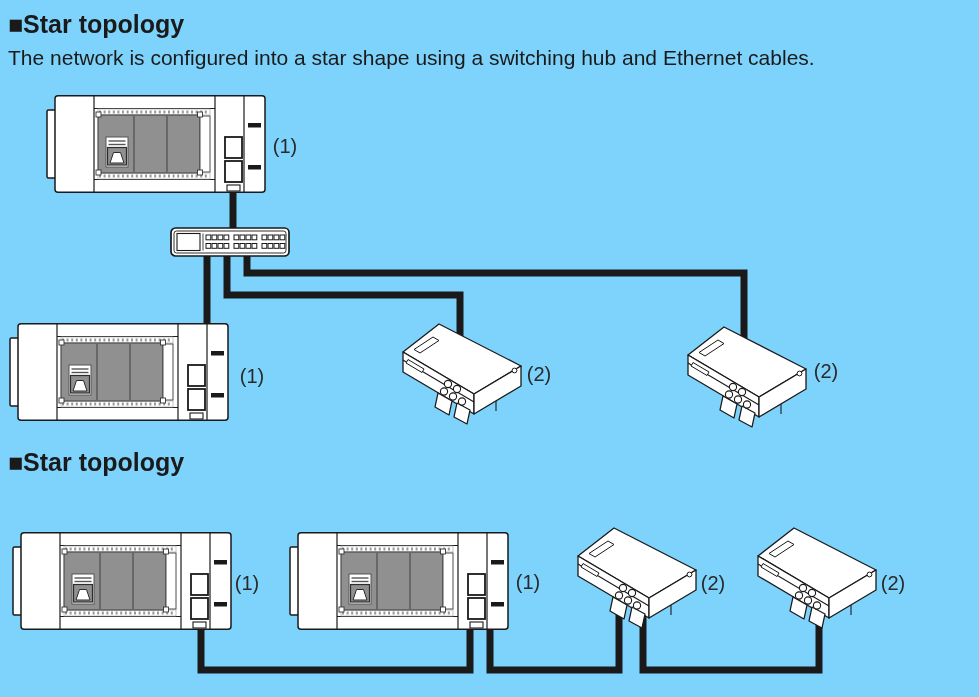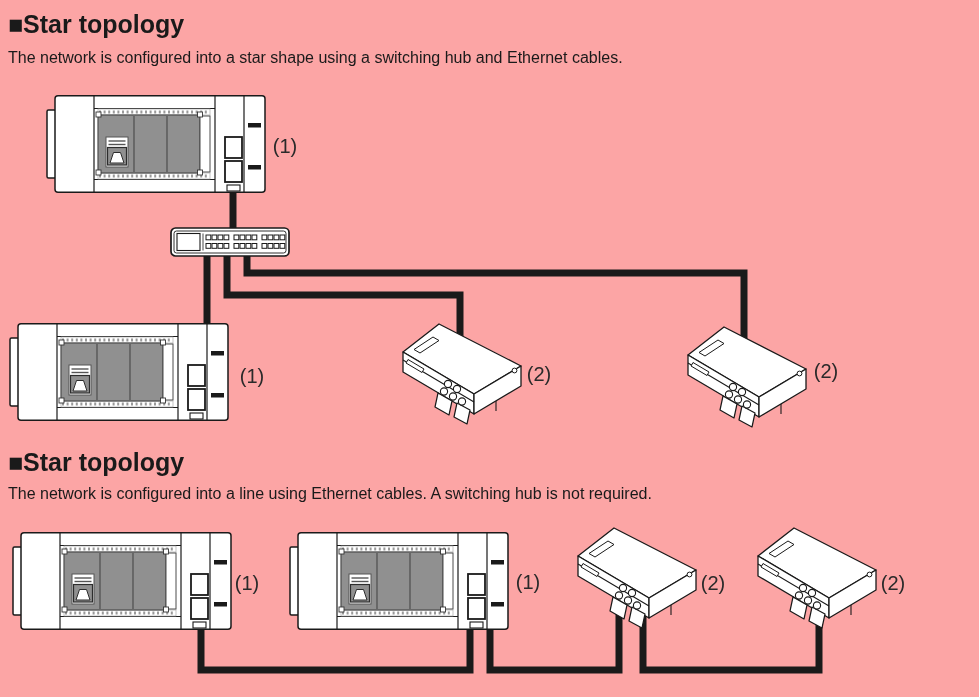--- a/index.html
+++ b/index.html
@@ -1,19 +1,19 @@
 <!DOCTYPE html>
 <html><head>
 <meta charset="utf-8">
 <style>
   html,body{margin:0;padding:0;background:#fff;}
-  .page{position:relative;width:979px;height:697px;background:#fca5a5;overflow:hidden;
+  .page{position:relative;width:979px;height:697px;background:#7dd3fc;overflow:hidden;
         font-family:"Liberation Sans",sans-serif;color:#1a1a1a;}
   .heading{position:absolute;left:8px;font-size:25px;font-weight:bold;line-height:28px;white-space:nowrap;}
-  .desc{position:absolute;left:8px;font-size:16px;line-height:25px;white-space:nowrap;}
+  .desc{position:absolute;left:8px;font-size:21px;line-height:25px;white-space:nowrap;}
   #heading-star{top:10px;}
   #desc-star{top:45px;}
   #heading-line{top:448px;}
   #desc-line{top:481px;}
   svg.diagram{position:absolute;left:0;}
   #svg-star{top:85px;}
   #svg-line{top:520px;}
   .cable{fill:none;stroke:#1a1a1a;stroke-width:7;stroke-linecap:butt;stroke-linejoin:miter;}
   .lbl{font-family:"Liberation Sans",sans-serif;font-size:20px;fill:#2a2a2a;}
 </style>
@@ -120,21 +120,20 @@
             <rect x="104" y="16.5" width="4.8" height="4.8"></rect>
             <rect x="110" y="16.5" width="4.8" height="4.8"></rect>
         </g>
       </symbol>
     </defs>
   </svg>
 
   <div class="heading" id="heading-star">■Star topology</div>
   <div class="desc" id="desc-star">The network is configured into a star shape using a switching hub and Ethernet cables.</div>
   <div class="heading" id="heading-line">■Star topology</div>
-  <div class="desc" id="desc-line">The network is configured into a line using Ethernet cables. A switching hub is not required.</div>
 
   <svg id="svg-star" class="diagram" width="979" height="360" viewBox="0 0 979 360">
 
     <path class="cable" d="M233,95 V146"></path>
     <path class="cable" d="M207,168 V246"></path>
     <path class="cable" d="M227,168 V210 H460 V268"></path>
     <path class="cable" d="M247,168 V188 H744 V268"></path>
 
     <use href="#sym-hub" x="170" y="142" width="120" height="30"></use>
 

